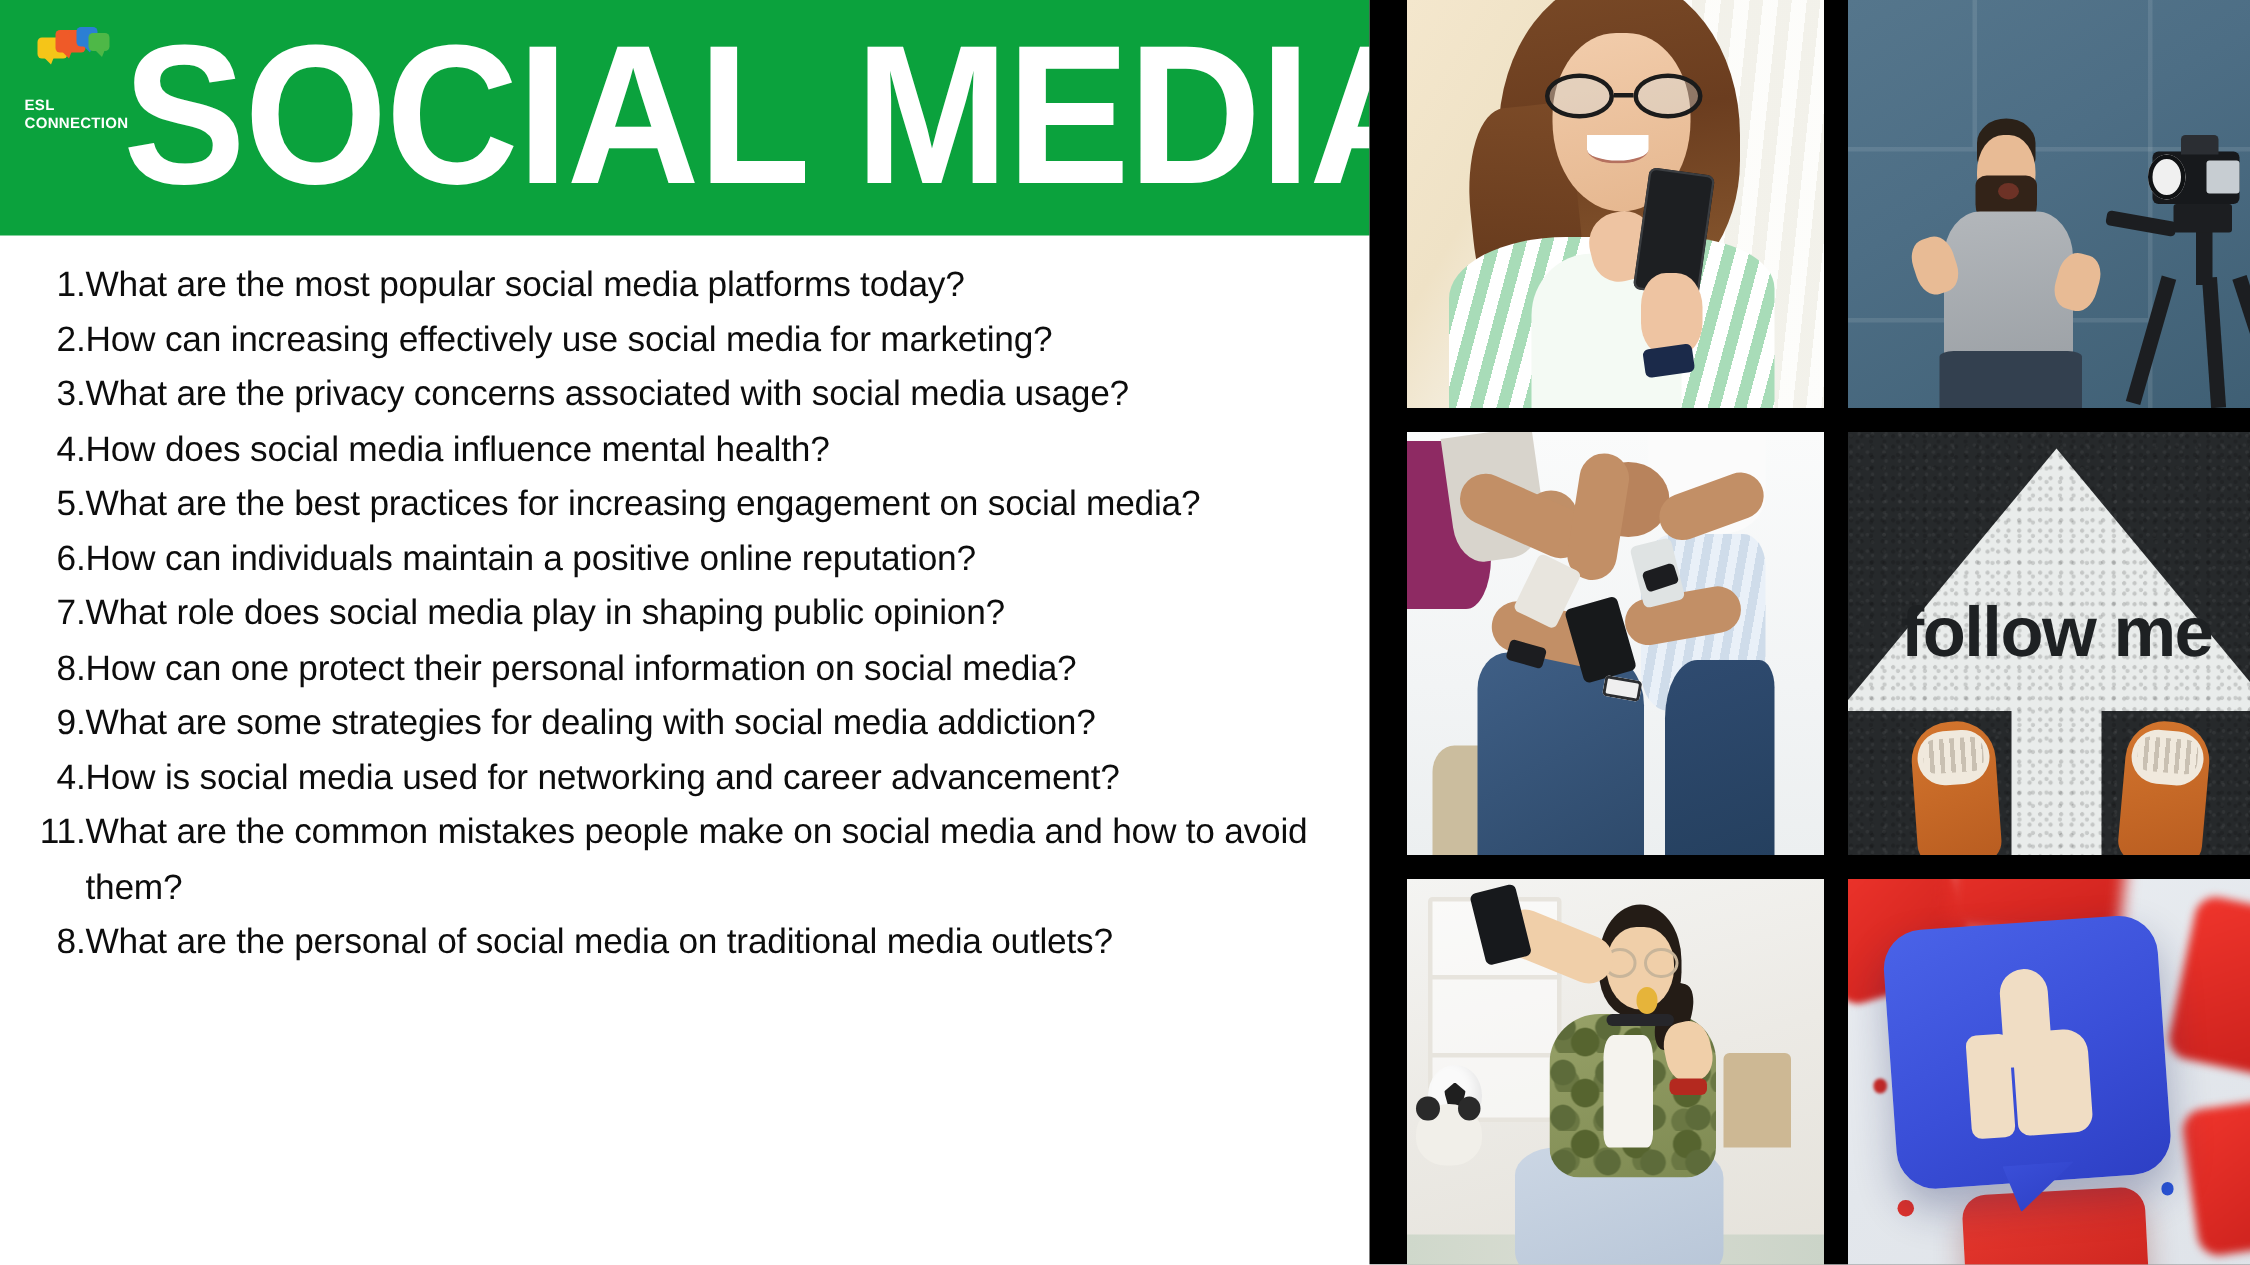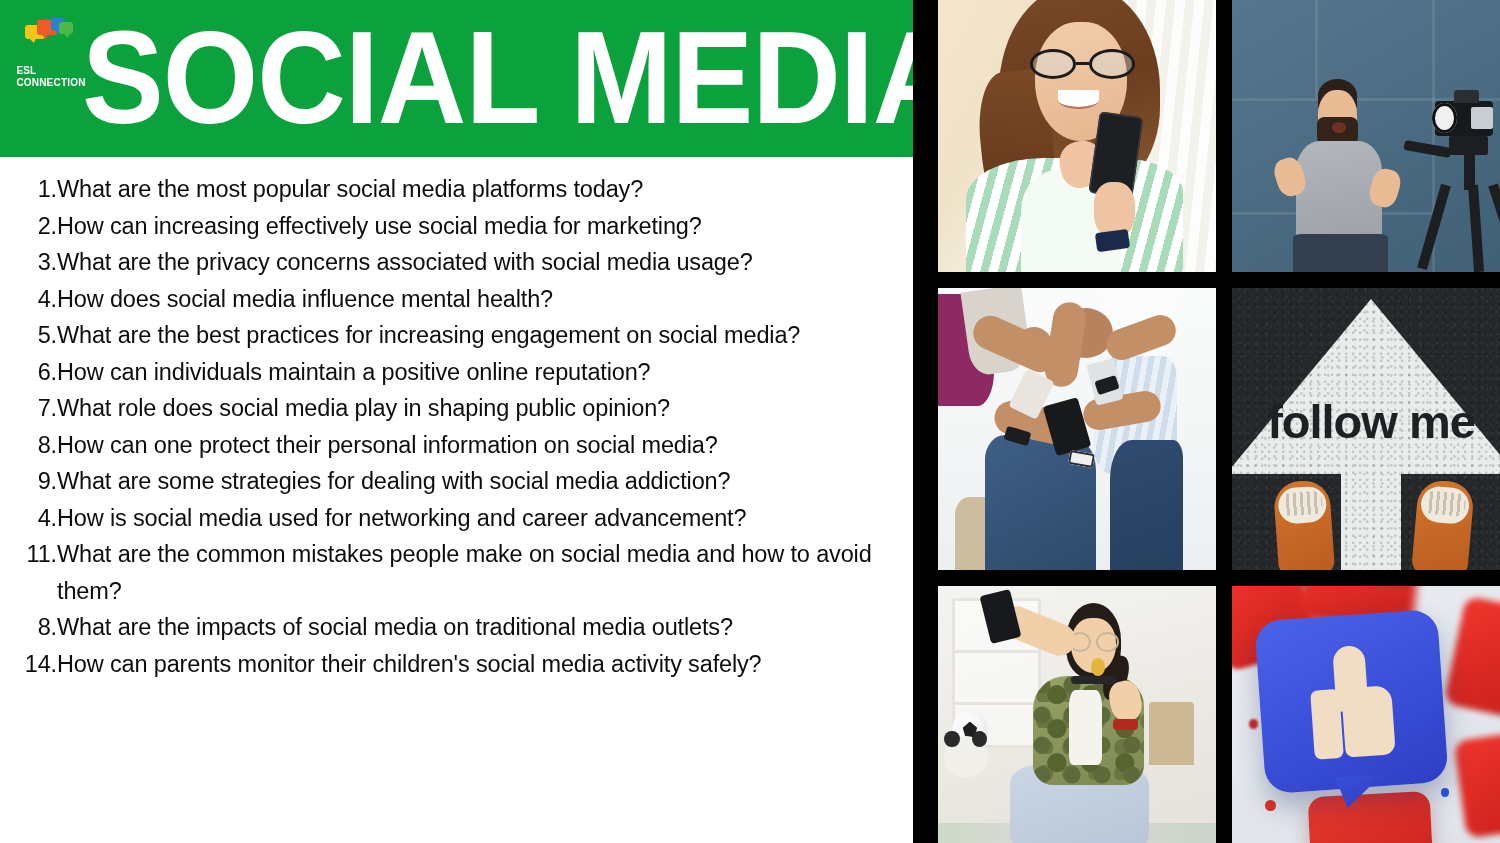--- a/index.html
+++ b/index.html
@@ -719,25 +719,21 @@
       <li class="q-item">
         <span class="q-num">4.</span>
         <span class="q-text">How is social media used for networking and career advancement?</span>
       </li>
       <li class="q-item">
         <span class="q-num">11.</span>
         <span class="q-text">What are the common mistakes people make on social media and how to avoid them?</span>
       </li>
       <li class="q-item">
         <span class="q-num">8.</span>
-        <span class="q-text">What are the impacts of social media on traditional media outlets?</span>
-      </li>
-      <li class="q-item">
-        <span class="q-num">14.</span>
-        <span class="q-text">How can parents monitor their children's social media activity safely?</span>
+        <span class="q-text">What are the personal of social media on traditional media outlets?</span>
       </li>
     </ol>
   </div>
 
   <div class="right-panel">
     <div class="photo-grid">
 
       <div class="cell ph1">
         <div class="curtain"></div>
         <div class="hair"></div>

